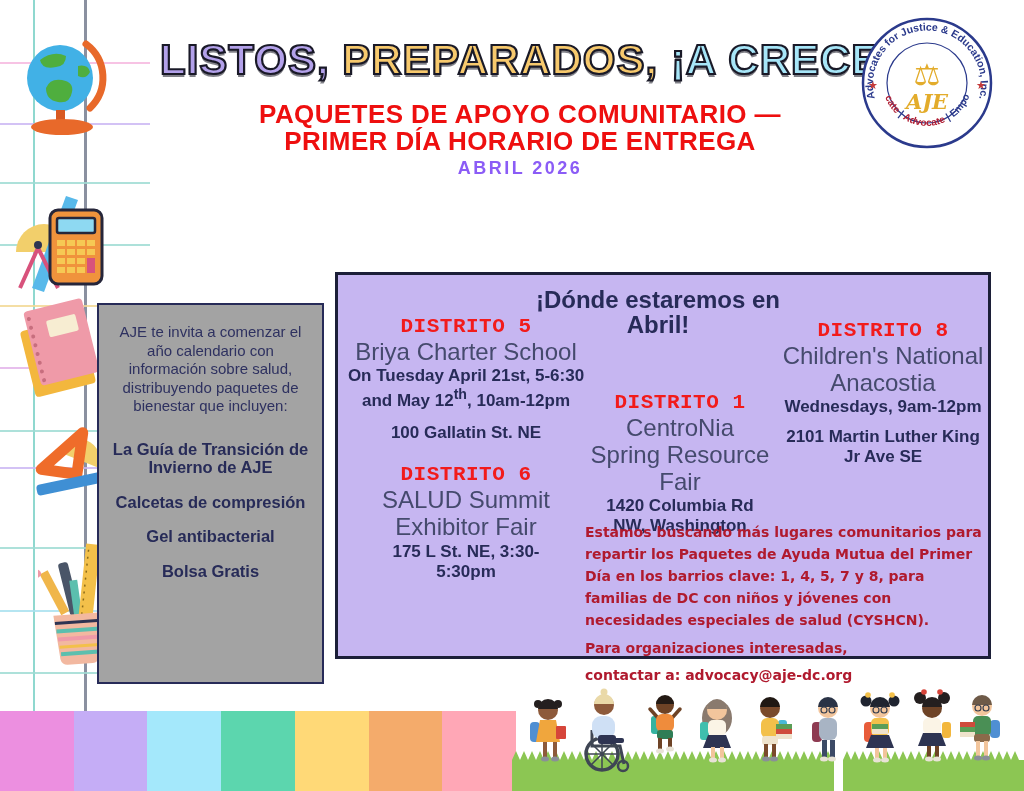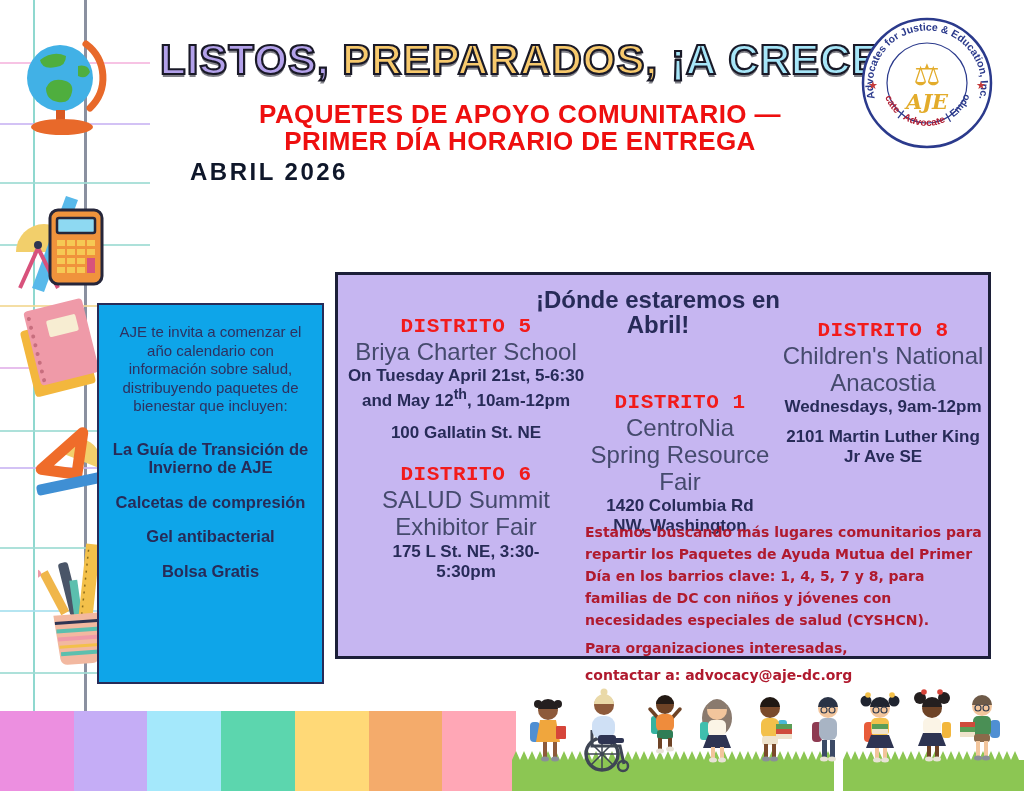--- a/index.html
+++ b/index.html
@@ -10,29 +10,29 @@
   .nb-line-h{position:absolute;left:0;width:150px;height:2px;opacity:.85}
   .nb-line-v{position:absolute;top:0}
 
   
   .title-line{position:absolute;left:160px;top:36px;width:720px;text-align:center;
               font-weight:900;font-size:42px;letter-spacing:1px;white-space:nowrap;
               -webkit-text-stroke:2.2px #191927;text-shadow:0 3px 0 rgba(25,25,39,.55)}
   .t-purple{color:#b3a1ea}.t-yellow{color:#f7c96d}.t-blue{color:#a7e6f8}
   .subtitle{position:absolute;left:190px;top:101px;width:660px;text-align:center;
             color:#ee0f0f;font-weight:700;font-size:26px;line-height:1.04;letter-spacing:.4px}
-  .abril{position:absolute;left:190px;top:158px;width:660px;text-align:left;
-         color:#0f172a;font-weight:900;font-size:24px;letter-spacing:2.5px}
+  .abril{position:absolute;left:190px;top:158px;width:660px;text-align:center;
+         color:#8b5cf6;font-weight:900;font-size:18px;letter-spacing:2.5px}
 
   
   .logo{position:absolute;left:858px;top:14px;width:138px;height:138px}
 
   
   .intro-box{position:absolute;left:97px;top:303px;width:227px;height:381px;box-sizing:border-box;
-             background:#0ea5e9;border:2.5px solid #272b58;padding:18px 8px 10px;text-align:center;color:#2e3160}
+             background:#a3a3a3;border:2.5px solid #272b58;padding:18px 8px 10px;text-align:center;color:#2e3160}
   .intro-text{font-size:15px;line-height:1.24;font-weight:500}
   .intro-item{font-size:16.5px;font-weight:800;line-height:1.12;margin-top:16px;color:#272b58}
   .intro-item.first{margin-top:24px}
 
   
   .sched-box{position:absolute;left:335px;top:272px;width:656px;height:387px;box-sizing:border-box;
              background:#c6b6f1;border:3px solid #1c1f38}
   .sched-heading{position:absolute;left:180px;top:12px;width:280px;text-align:center;
                  font-size:24px;font-weight:800;color:#272b58;line-height:1.05}
   .colA{position:absolute;left:8px;top:40px;width:240px;text-align:center}

